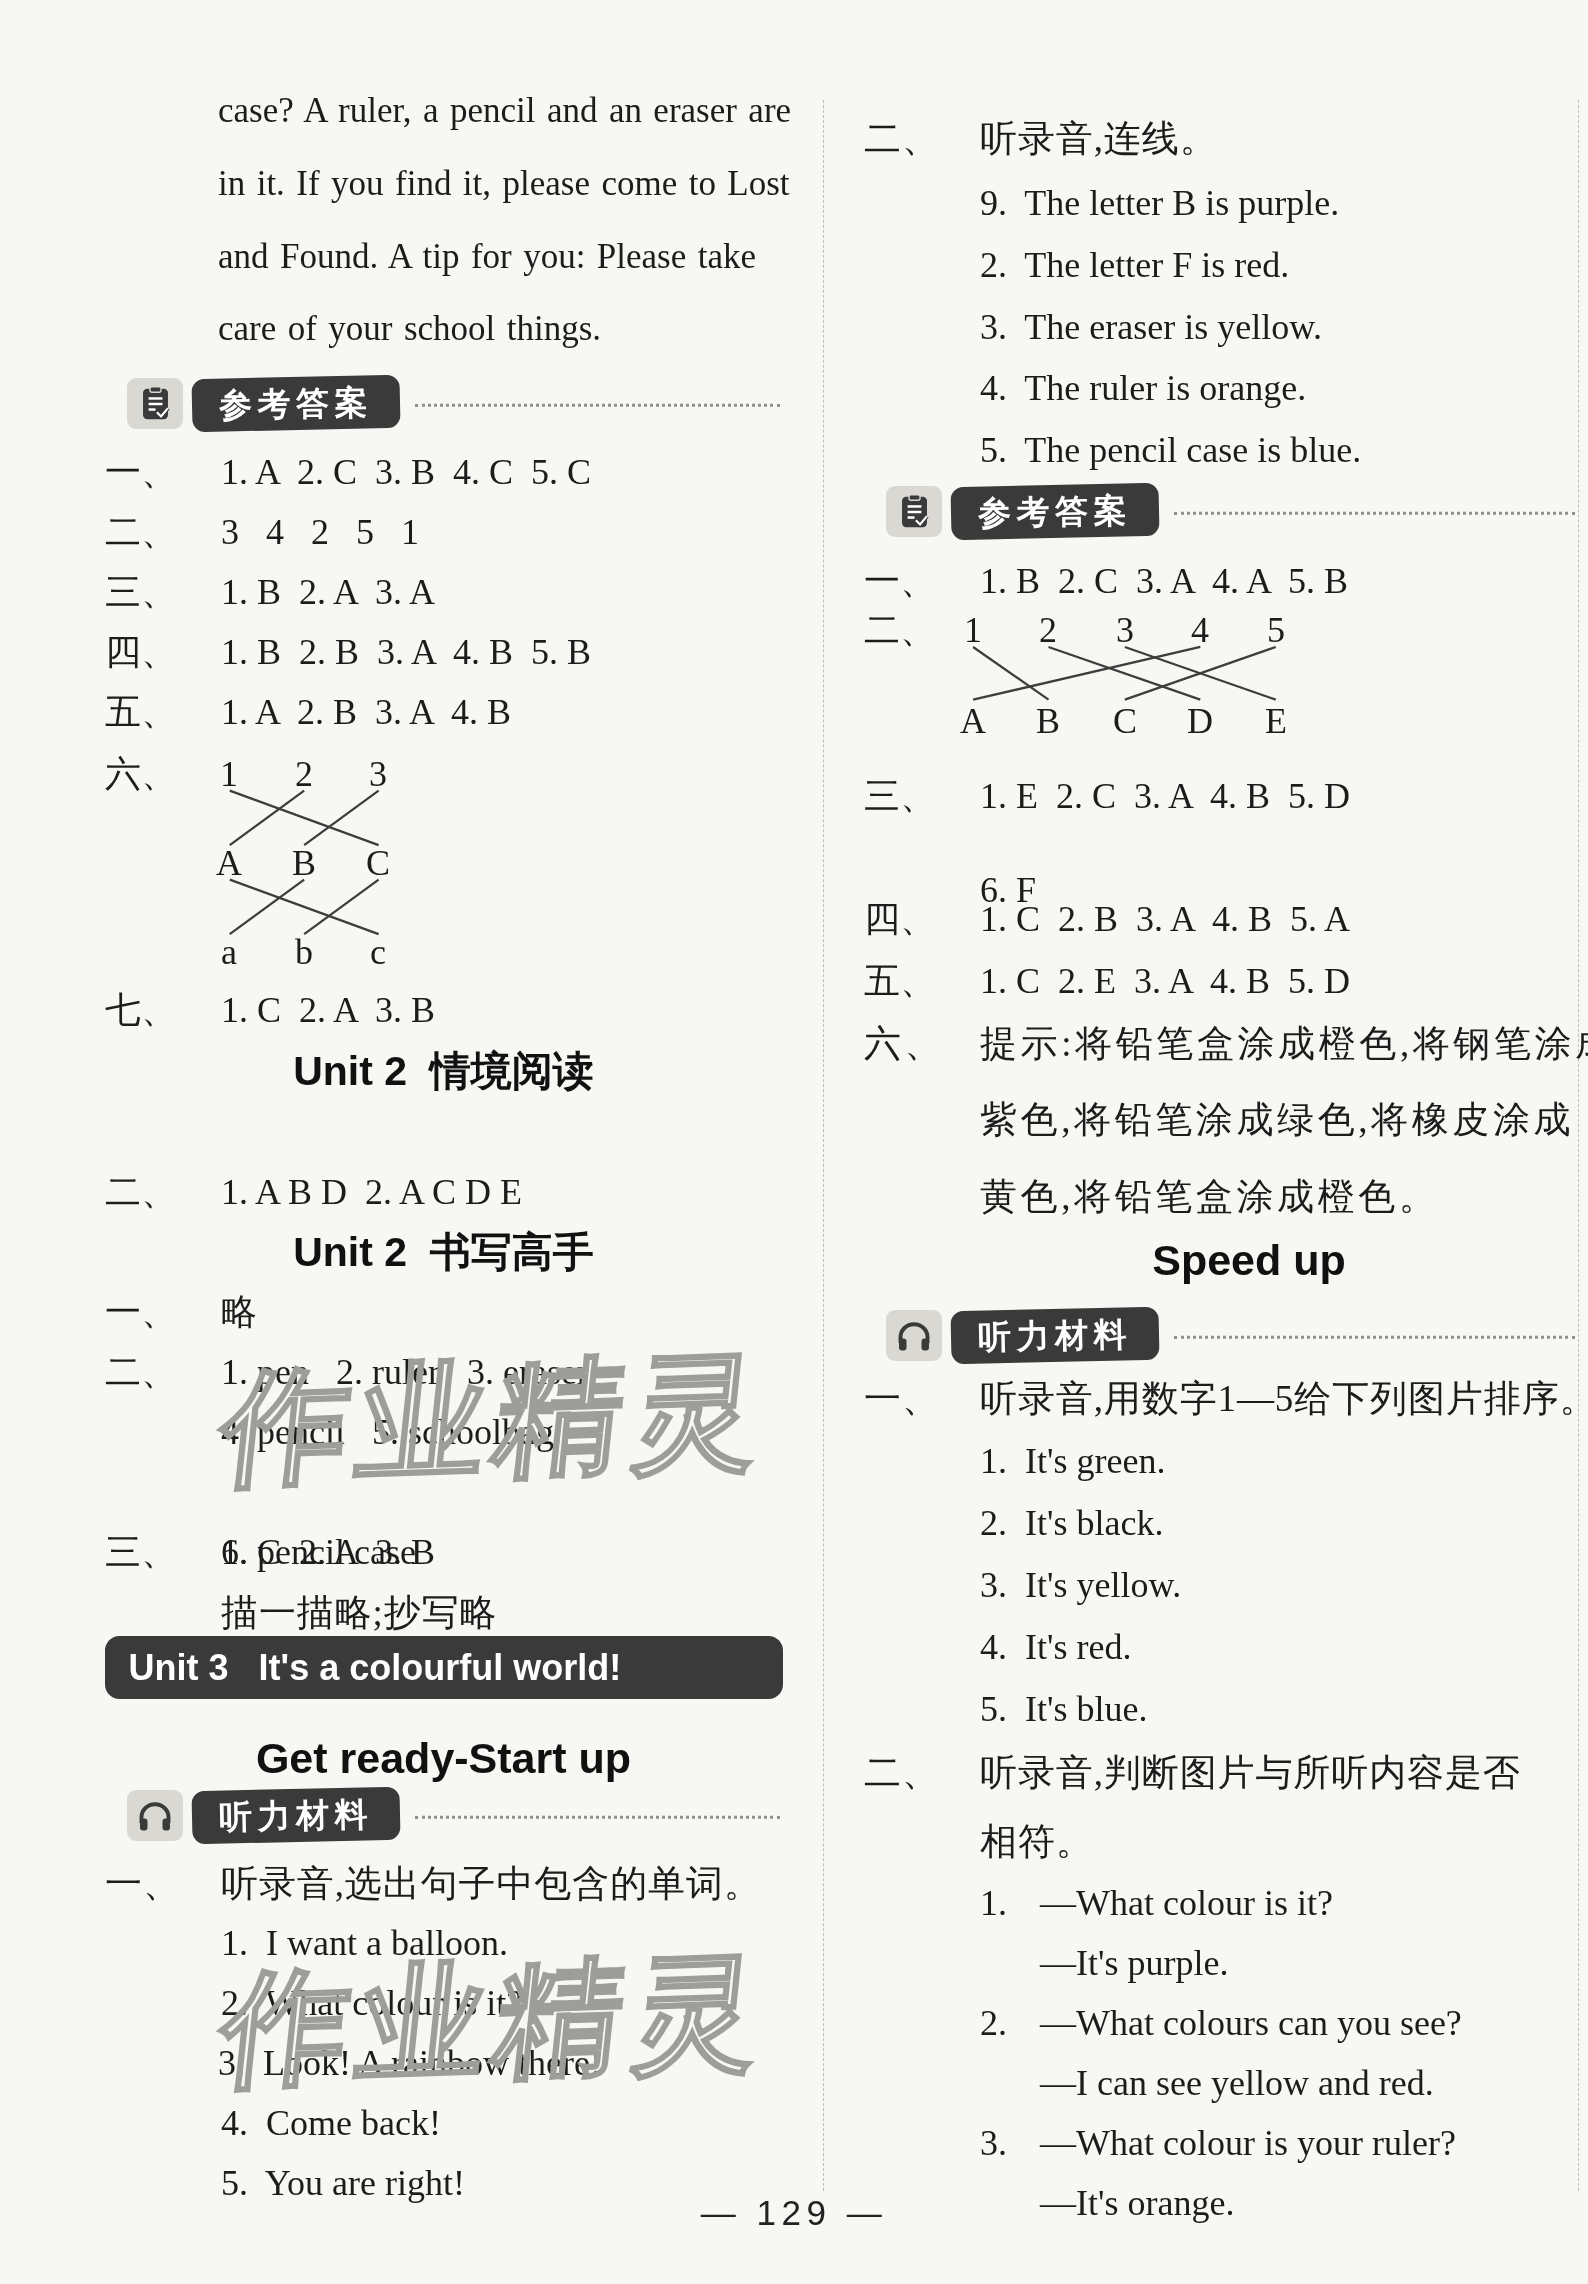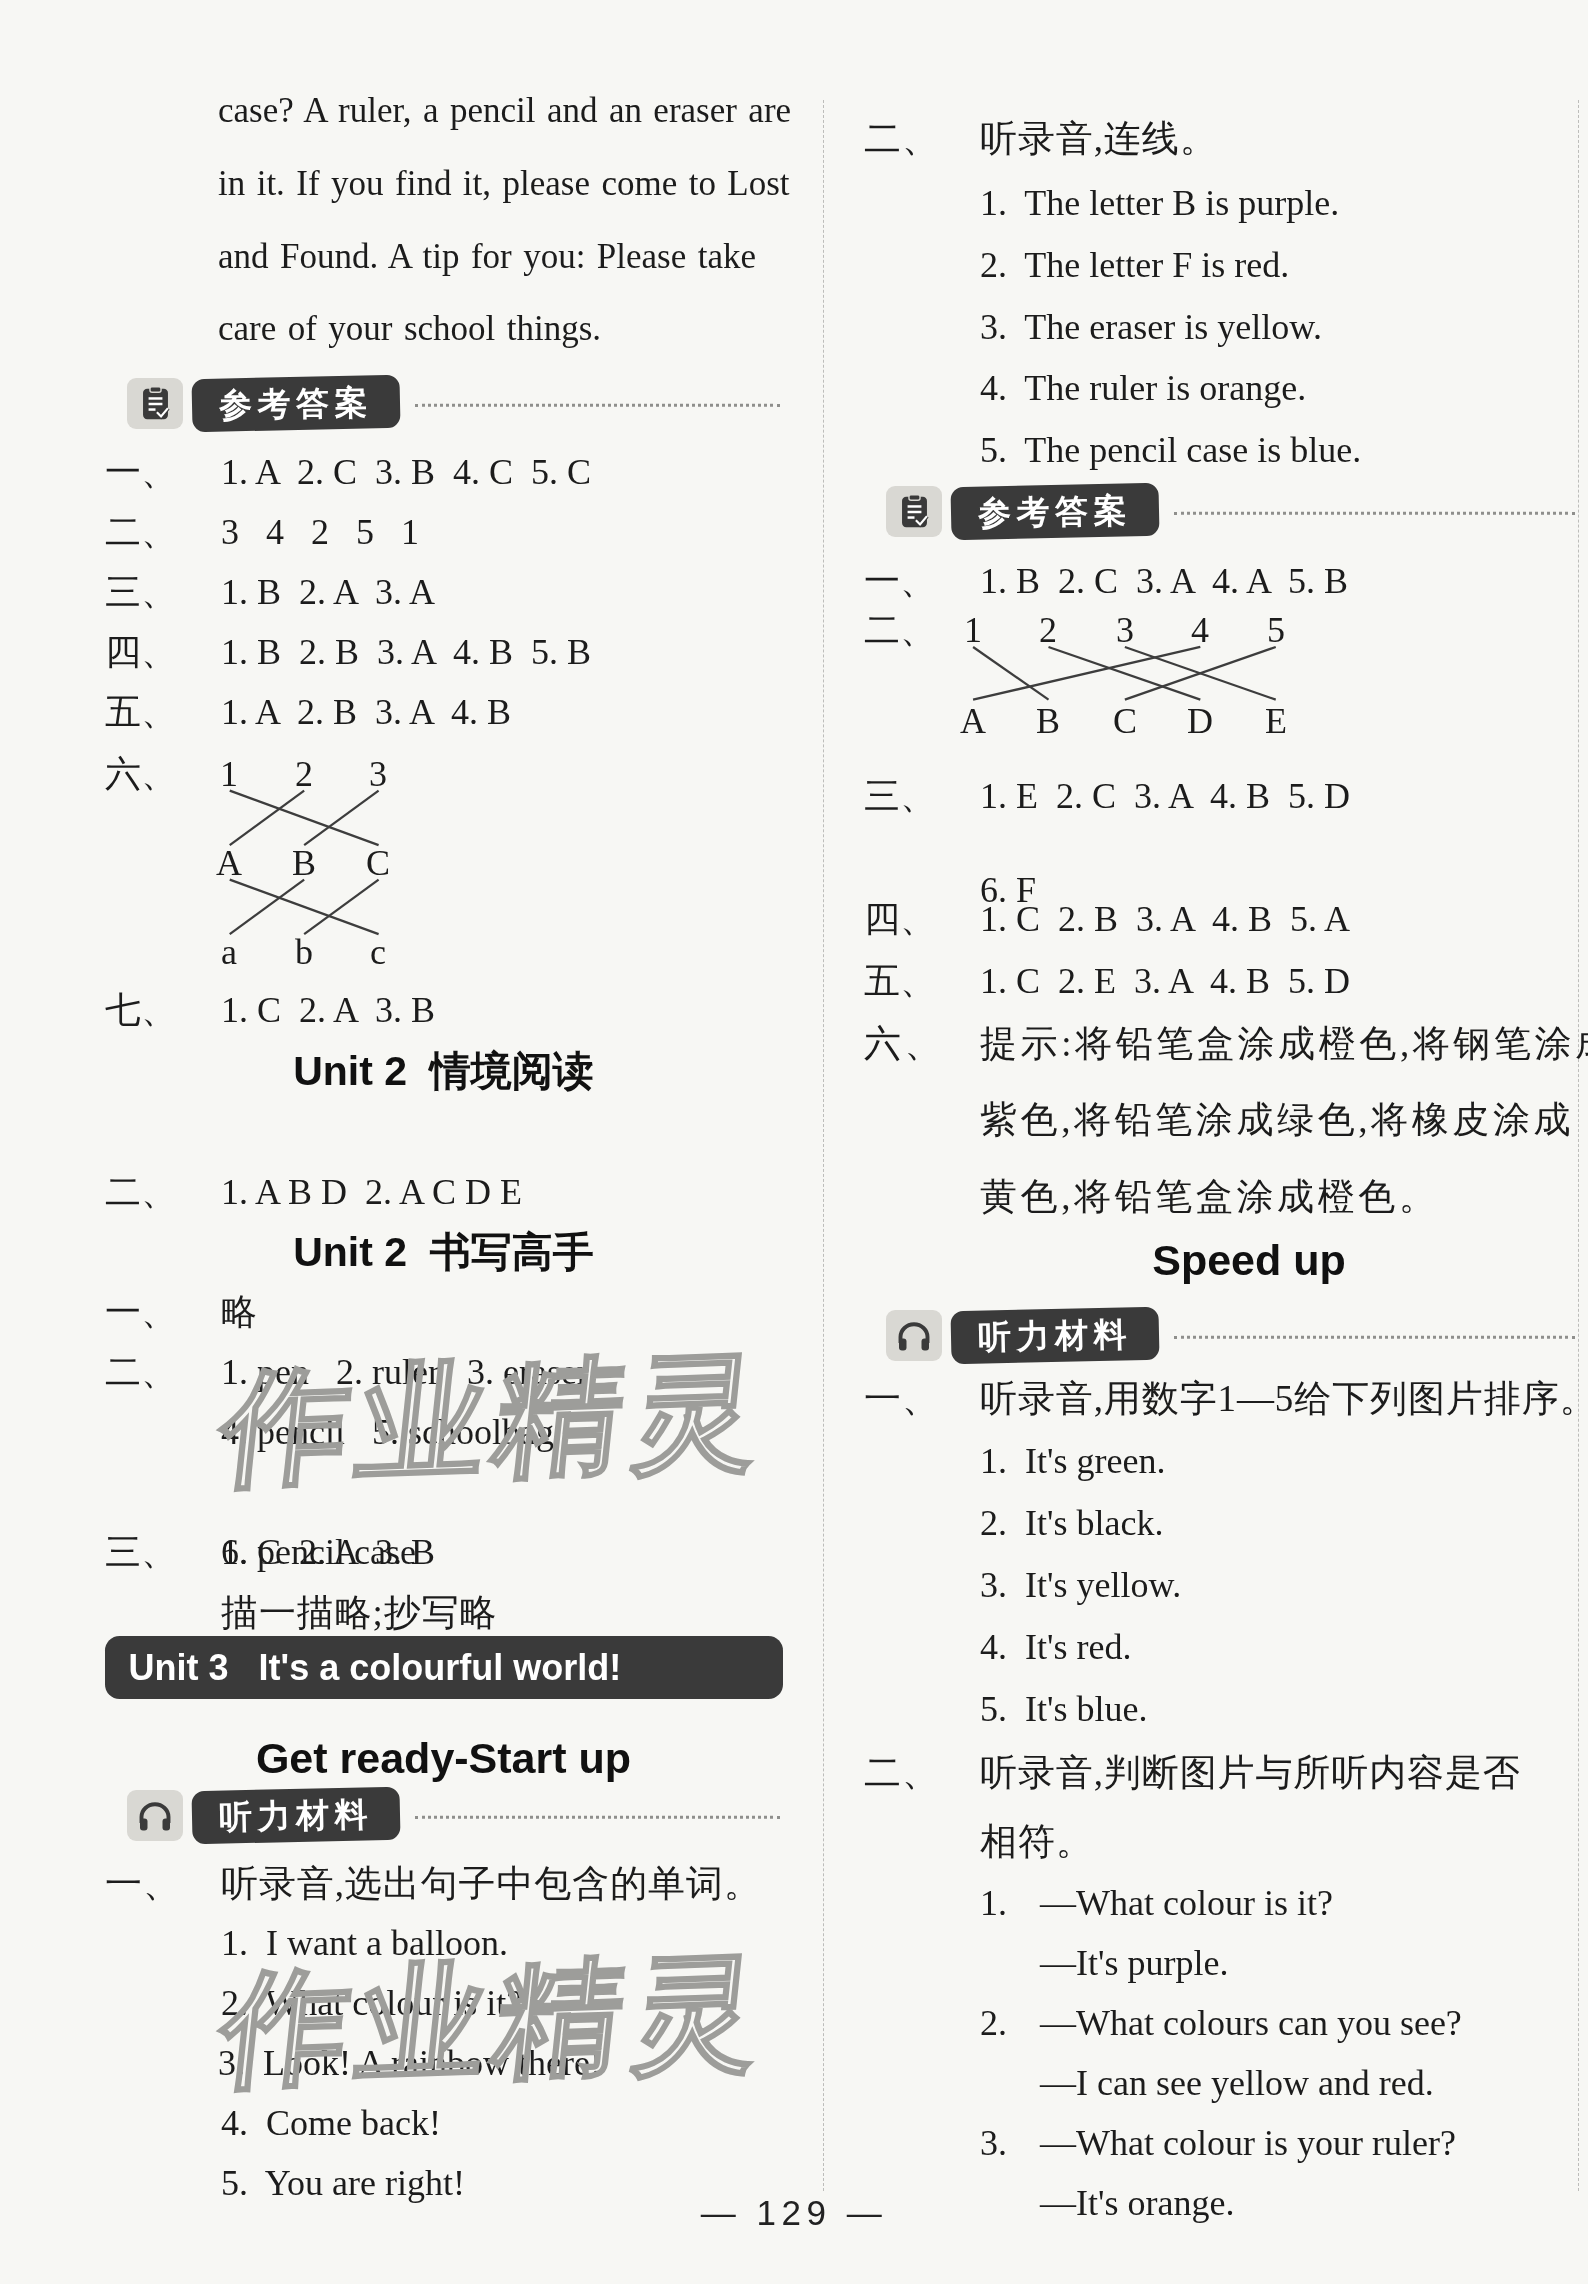--- a/index.html
+++ b/index.html
@@ -132,21 +132,21 @@
   <div class="row cn" style="left:105px; top:1860px;"><span class="lbl">一、</span><span>听录音,选出句子中包含的单词。</span></div>
 
   <div class="row" style="left:221px; top:1920px;"><span>1.  I want a balloon.</span></div>
   <div class="row" style="left:221px; top:1980px;"><span>2.  What colour is it?</span></div>
   <div class="row" style="left:218px; top:2040px;"><span>3.  Look! A rainbow there!</span></div>
   <div class="row" style="left:221px; top:2100px;"><span>4.  Come back!</span></div>
   <div class="row" style="left:221px; top:2160px;"><span>5.  You are right!</span></div>
 
   <div class="row cn" style="left:864px; top:115px;"><span class="lbl">二、</span><span>听录音,连线。</span></div>
 
-  <div class="row" style="left:980px; top:180px;"><span>1.  The letter B is purple.</span></div>
+  <div class="row" style="left:980px; top:180px;"><span>9.  The letter B is purple.</span></div>
   <div class="row" style="left:980px; top:242px;"><span>2.  The letter F is red.</span></div>
   <div class="row" style="left:980px; top:304px;"><span>3.  The eraser is yellow.</span></div>
   <div class="row" style="left:980px; top:365px;"><span>4.  The ruler is orange.</span></div>
   <div class="row" style="left:980px; top:427px;"><span>5.  The pencil case is blue.</span></div>
 
   <div class="badge-row" style="left:886px; top:485px; width:689px;">
     <span class="icon-box">
       <svg width="35" height="36" viewBox="0 0 24 26">
         <rect x="3" y="2" width="18" height="22" rx="3" fill="#3a3a3a"></rect>
         <rect x="8" y="0.5" width="8" height="4" rx="1.5" fill="#3a3a3a" stroke="#d9d8d3" stroke-width="1"></rect>

